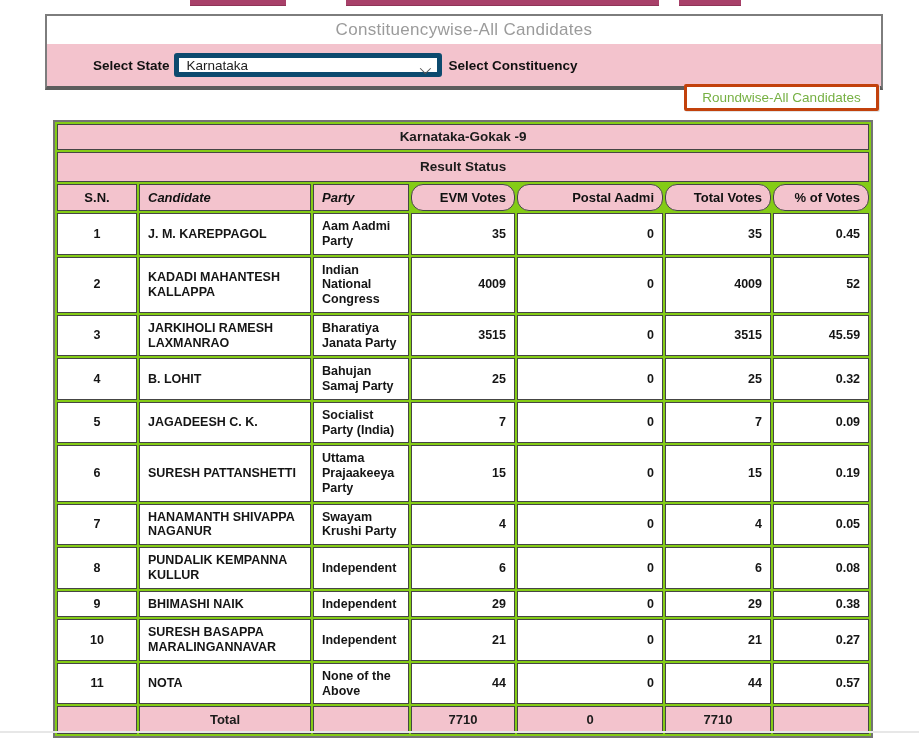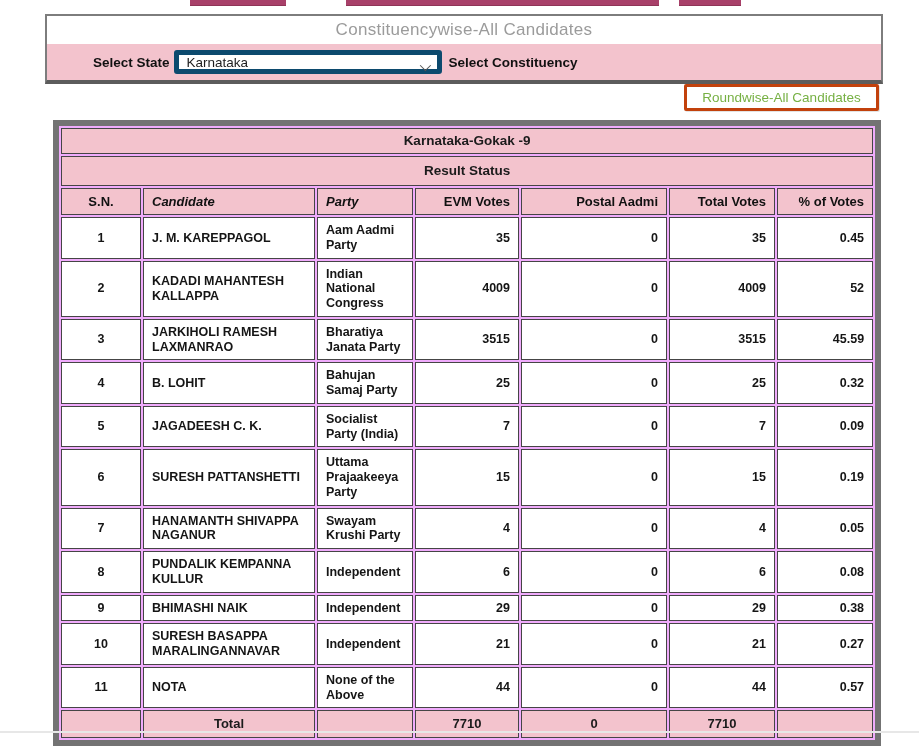--- a/index.html
+++ b/index.html
@@ -15,43 +15,43 @@
 
   
   .top-bar{position:absolute;top:0;height:6px;background:var(--bar);border-bottom:1px solid #8f3457;}
   .top-bar.b1{left:190px;width:96px;}
   .top-bar.b2{left:346px;width:313px;}
   .top-bar.b3{left:679px;width:62px;}
 
   
   .panel{position:absolute;left:45px;top:14px;width:838px;border:2px solid #7d7d7d;border-bottom:4px solid #5c5c5c;background:#fff;}
   .panel-title{height:28px;line-height:28px;text-align:center;color:#9b9b9b;font-size:17px;letter-spacing:.3px;}
-  .panel-row{background:var(--pink);height:36px;display:flex;align-items:center;}
+  .panel-row{background:var(--pink);height:42px;display:flex;align-items:center;}
   .panel-row .lbl{font-weight:bold;font-size:13.5px;color:#111;white-space:nowrap;}
   .lbl-state{margin-left:46px;margin-right:4px;}
   .lbl-const{margin-left:7px;margin-right:4px;}
   .select{position:relative;width:268px;height:24px;background:#fff;border:5px solid #0c4a6e;border-radius:3px;
           display:flex;align-items:center;padding:0 26px 0 8px;font-size:13.5px;color:#1d1d1d;cursor:pointer;}
   .select .chev{position:absolute;right:9px;top:8px;width:8px;height:8px;border-right:1.6px solid #555;border-bottom:1.6px solid #555;transform:rotate(45deg) translateY(-2px);}
 
   
   .roundwise{position:absolute;left:684px;top:84px;width:195px;height:27px;background:#fff;border:3px solid #c2410c;
              color:var(--green);font-size:13.5px;font-family:"Liberation Sans",sans-serif;border-radius:2px;cursor:pointer;
              display:flex;align-items:center;justify-content:center;box-shadow:1px 1px 0 #e3e3e3;}
 
   
   table.results{position:absolute;left:53px;top:120px;width:816px;border-collapse:separate;border-spacing:2px;
-                table-layout:fixed;background:#f0abfc;border:6px solid #737373;}
+                table-layout:fixed;background:#84cc16;border:2px solid #737373;}
   table.results td,table.results th{border:1px solid var(--grid);font-size:12.5px;line-height:1.18;padding:5px 8px;vertical-align:middle;background:#fff;}
   tr.t-title td,tr.t-status td{background:var(--pink);text-align:center;font-weight:bold;font-size:13.5px;padding:4px 6px;}
   tr.t-status td{padding:6px;}
   tr.cols th{background:var(--pink);font-size:13px;color:#111;}
   tr.cols th.c-sn{text-align:center;}
   tr.cols th.c-cand,tr.cols th.c-party{text-align:left;font-style:italic;}
-  tr.cols th.c-num{text-align:right;}
+  tr.cols th.c-num{text-align:right;border-radius:12px;}
   tr.data-row td{font-weight:bold;color:#151515;}
   tr.data-row td:nth-child(1){text-align:center;}
   tr.data-row td:nth-child(2),tr.data-row td:nth-child(3){text-align:left;}
   tr.data-row td:nth-child(n+4){text-align:right;}
   tr.total-row td{background:var(--pink);font-weight:bold;text-align:center;padding:5px 8px;font-size:13px;}
   tr.total-row td.tl{text-align:center;}
 
   .bottom-line{position:absolute;left:0;top:731px;width:919px;height:2px;background:#e7e7e7;}
 </style>
 </head>

